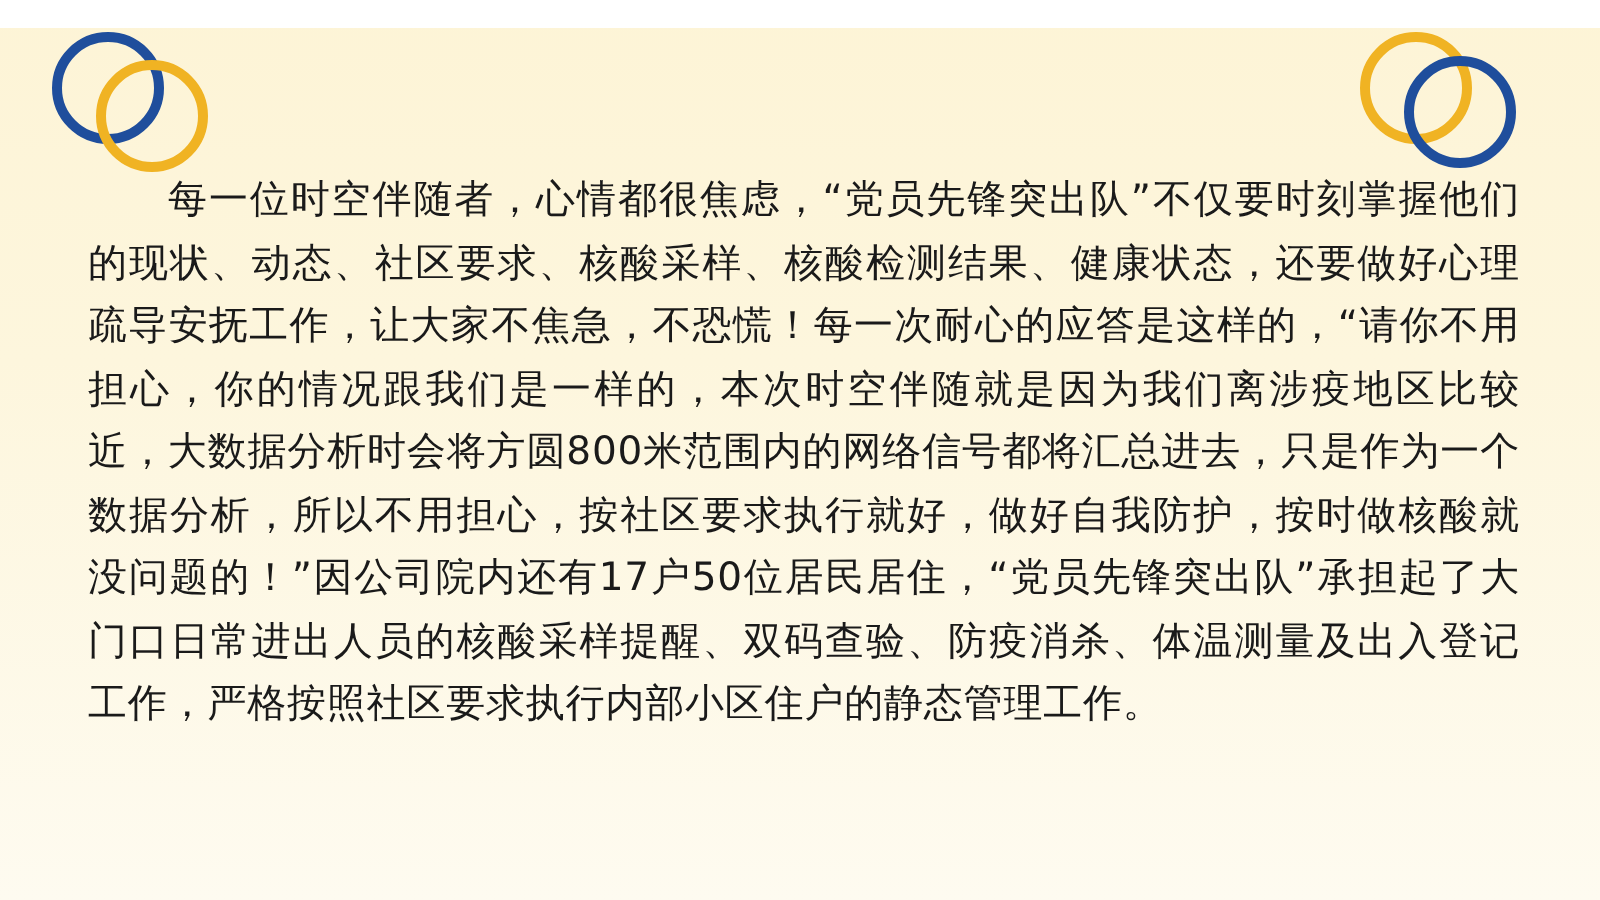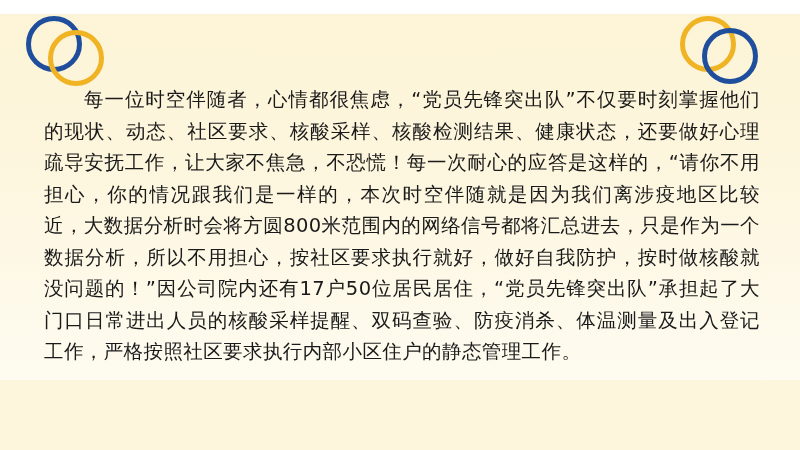--- a/index.html
+++ b/index.html
@@ -9,21 +9,21 @@
   body {
     width: 800px;
     height: 450px;
     overflow: hidden;
     background: #fdf6dc;
     font-family: "Liberation Sans", sans-serif;
   }
   .slide {
     position: relative;
     width: 800px;
-    height: 380px;
+    height: 450px;
     background: linear-gradient(180deg, #fdf4d6 0%, #fdf6dd 40%, #fefbf0 100%);
     box-sizing: border-box;
     overflow: hidden;
   }
   
   .top-band {
     position: absolute;
     top: 0;
     left: 0;
     width: 800px;

